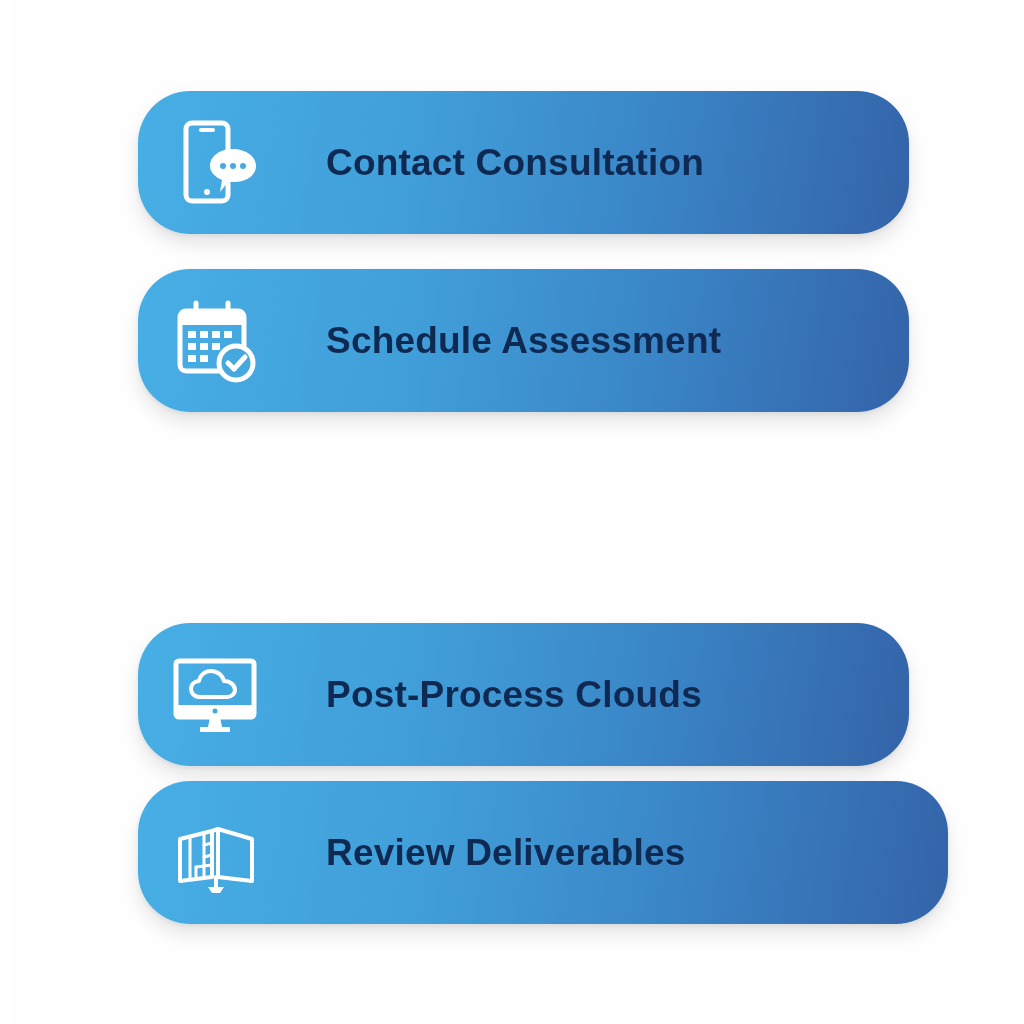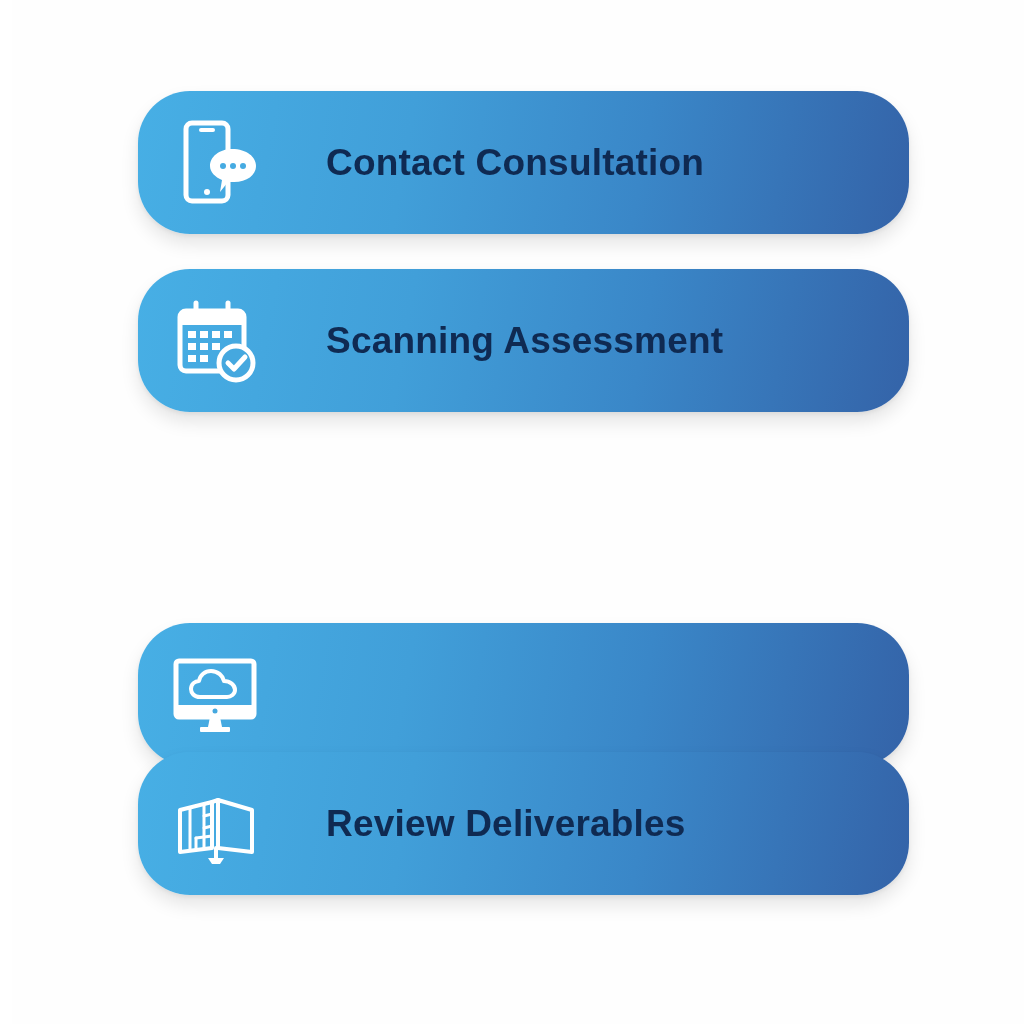--- a/index.html
+++ b/index.html
@@ -86,38 +86,39 @@
         <rect x="52" y="34" width="8" height="7" fill="#ffffff" stroke="none"></rect>
         <rect x="16" y="46" width="8" height="7" fill="#ffffff" stroke="none"></rect>
         <rect x="28" y="46" width="8" height="7" fill="#ffffff" stroke="none"></rect>
         <rect x="40" y="46" width="8" height="7" fill="#ffffff" stroke="none"></rect>
         <rect x="16" y="58" width="8" height="7" fill="#ffffff" stroke="none"></rect>
         <rect x="28" y="58" width="8" height="7" fill="#ffffff" stroke="none"></rect>
         <circle cx="64" cy="66" r="17" fill="#45a8df" stroke="#ffffff" stroke-width="5"></circle>
         <polyline points="56,66 62,72 73,60" stroke-width="5"></polyline>
       </svg>
     </div>
-    <span class="label">Scanning Assessment</span>
+    <span class="label">Schedule Assessment</span>
   </div>
 
 
   <div class="step" style="top:623px;">
     <div class="icon">
       <svg viewBox="0 0 88 88" fill="none" stroke="#ffffff" stroke-linecap="round" stroke-linejoin="round">
         <rect x="4" y="10" width="78" height="56" rx="3" stroke-width="5"></rect>
         <rect x="4" y="54" width="78" height="12" fill="#ffffff" stroke="none"></rect>
         <circle cx="43" cy="60" r="2.5" fill="#45a8df" stroke="none"></circle>
         <path d="M38 66 L36 76 L50 76 L48 66" fill="#ffffff" stroke="none"></path>
         <rect x="28" y="76" width="30" height="5" rx="1" fill="#ffffff" stroke="none"></rect>
         <path d="M28 46 C22 46 19 42 19 38 C19 33 23 30 27 30 C28 24 33 20 39 20 C46 20 51 25 52 30 C58 30 63 34 63 39 C63 43 59 46 55 46 Z" stroke-width="4"></path>
       </svg>
     </div>
+    <span class="label">Post-Process Clouds</span>
   </div>
 
-  <div class="step" style="top:752px;">
+  <div class="step" style="top:781px;padding-left:39px;">
     <div class="icon">
       <svg viewBox="0 0 88 88" fill="none" stroke="#ffffff" stroke-linecap="round" stroke-linejoin="round">
         <path d="M8 30 L40 22 L40 68 L8 72 Z" stroke-width="4"></path>
         <path d="M46 20 L80 30 L80 72 L46 68 Z" stroke-width="4"></path>
         <line x1="40" y1="22" x2="46" y2="20" stroke-width="4"></line>
         <line x1="18" y1="28" x2="18" y2="70" stroke-width="3"></line>
         <line x1="32" y1="24" x2="32" y2="68" stroke-width="3"></line>
         <line x1="32" y1="36" x2="40" y2="34" stroke-width="3"></line>
         <line x1="32" y1="48" x2="40" y2="46" stroke-width="3"></line>
         <line x1="24" y1="58" x2="40" y2="56" stroke-width="3"></line>

